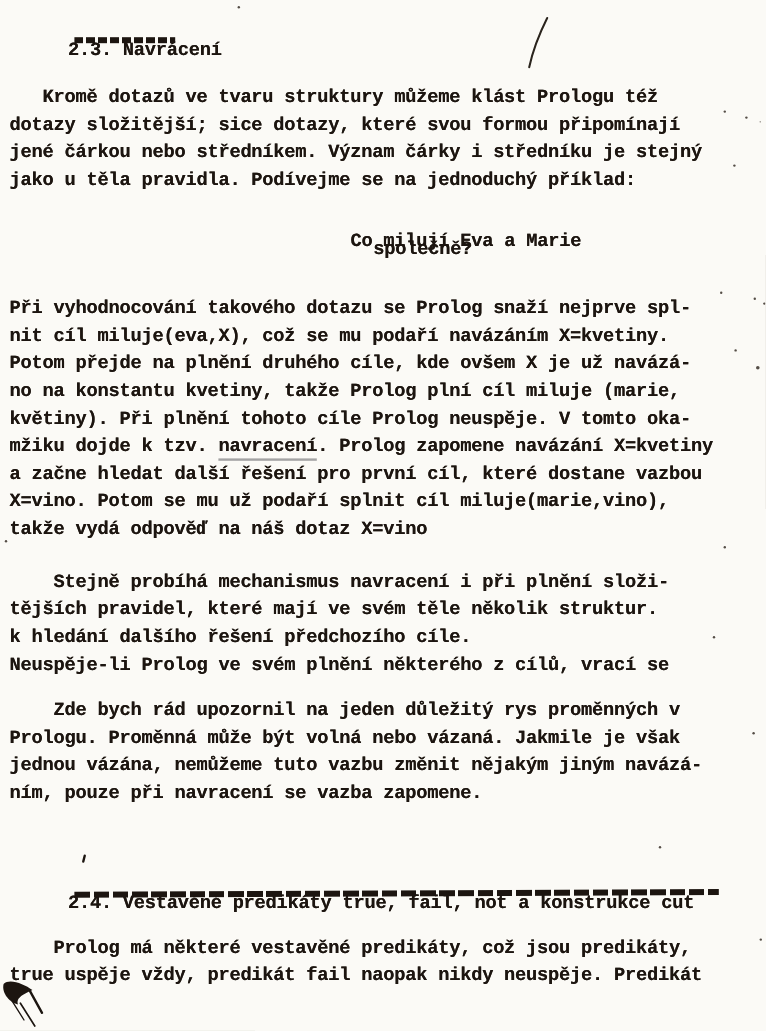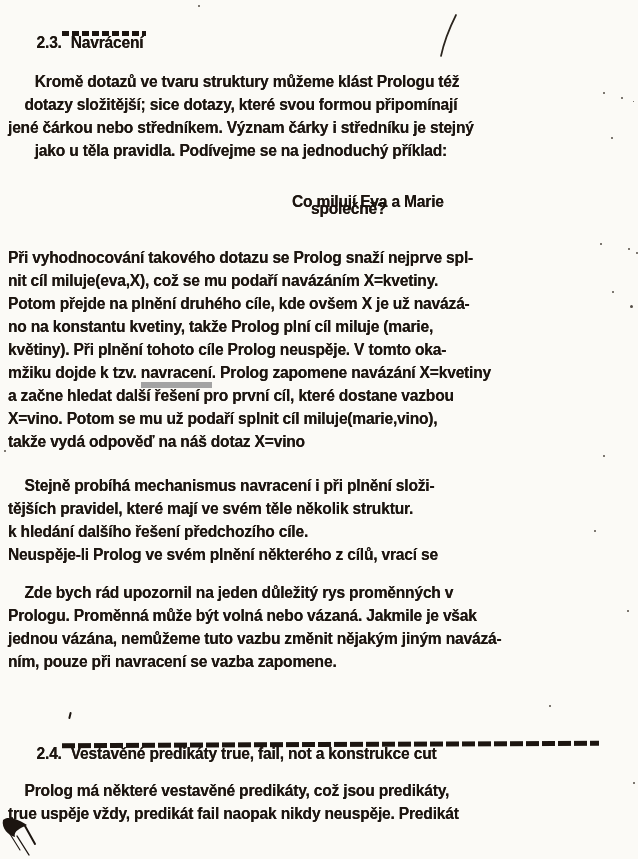--- a/index.html
+++ b/index.html
@@ -2,21 +2,21 @@
 <html><head>
 <meta charset="utf-8">
 <style>
   html,body { margin:0; padding:0; background:#e8e6e0; }
   .page {
     position:relative;
     width:638px; height:859px;
     margin:0;
     background:#fbfaf6;
     overflow:hidden;
-    font-family:Liberation Sans, sans-serif;
+    font-family:Liberation Mono, monospace;
     font-weight:700;
     color:#1c1510;
   }
   .txt {
     font-size:15.6px;
     letter-spacing:-0.2px;
     white-space:pre;
     text-shadow:0 0 0.5px rgba(28,20,12,0.85);
   }
   .para { position:absolute; left:8px; }
@@ -24,21 +24,21 @@
   .heading { position:absolute; left:20px; height:23px; line-height:23px; }
   .heading .num { margin-right:9px; }
   .dashes {
     position:absolute; height:5px;
     background:repeating-linear-gradient(90deg,#1c1510 0 7px,rgba(0,0,0,0) 7px 10px);
   }
   .dashes.long {
     background:repeating-linear-gradient(90deg,#1c1510 0 13px,rgba(0,0,0,0) 13px 16px);
     transform:rotate(-0.25deg);
   }
-  .uline { border-bottom:6px solid #a3a3a3; padding-bottom:1px; }
+  .uline { border-bottom:2px solid #a3a3a3; padding-bottom:1px; }
   .example { position:absolute; left:8px; }
   .example .ln { position:absolute; height:23px; line-height:23px; }
   .pen { position:absolute; pointer-events:none; }
   .speck {
     position:absolute; background:#2a221a; border-radius:50%;
     width:2px; height:2px; opacity:0.8;
   }
   .accent {
     position:absolute; width:2px; height:7px; background:#1c1510;
     transform:rotate(14deg); border-radius:1px;
@@ -47,21 +47,21 @@
 </head>
 <body>
 
 <div class="page">
 
   <div class="heading txt" style="top:8px;">
     <span class="num">2.3.</span><span>Navrácení</span>
   </div>
   <div class="dashes" style="left:62px; top:31px; width:84px;"></div>
 
-  <div class="para" style="top:70px;text-align:center;">
+  <div class="para" style="top:70px;">
     <div class="ln txt">   Kromě dotazů ve tvaru struktury můžeme klást Prologu též</div>
     <div class="ln txt">dotazy složitější; sice dotazy, které svou formou připomínají</div>
     <div class="ln txt">jené čárkou nebo středníkem. Význam čárky i středníku je stejný</div>
     <div class="ln txt">jako u těla pravidla. Podívejme se na jednoduchý příklad:</div>
   </div>
 
   <div class="example" style="top:190px; height:46px; width:620px;">
     <span class="ln txt" style="left:284px; top:0;">Co milují Eva a Marie</span>
     <span class="ln txt" style="left:303px; top:7px;">společně?</span>
   </div>

